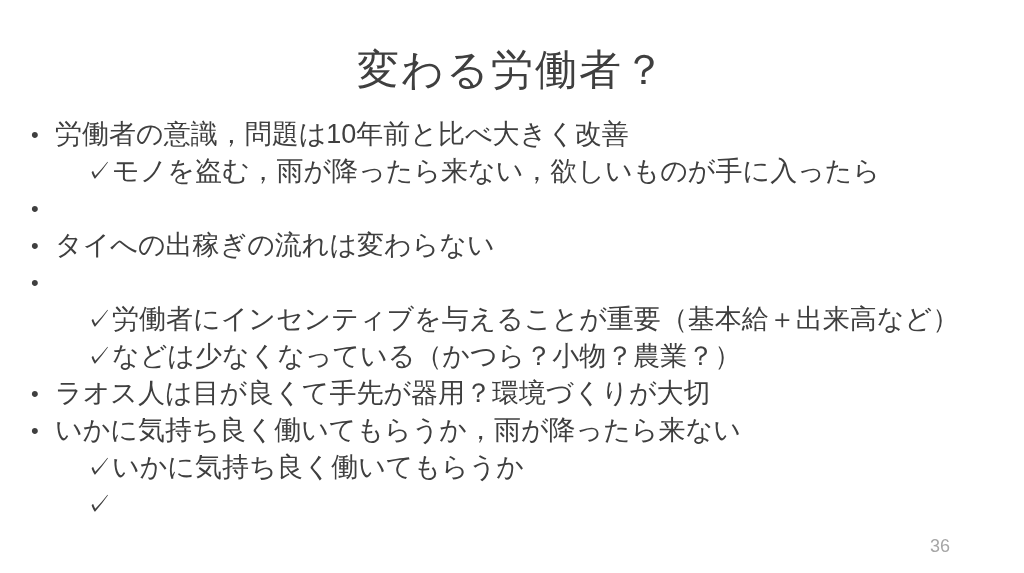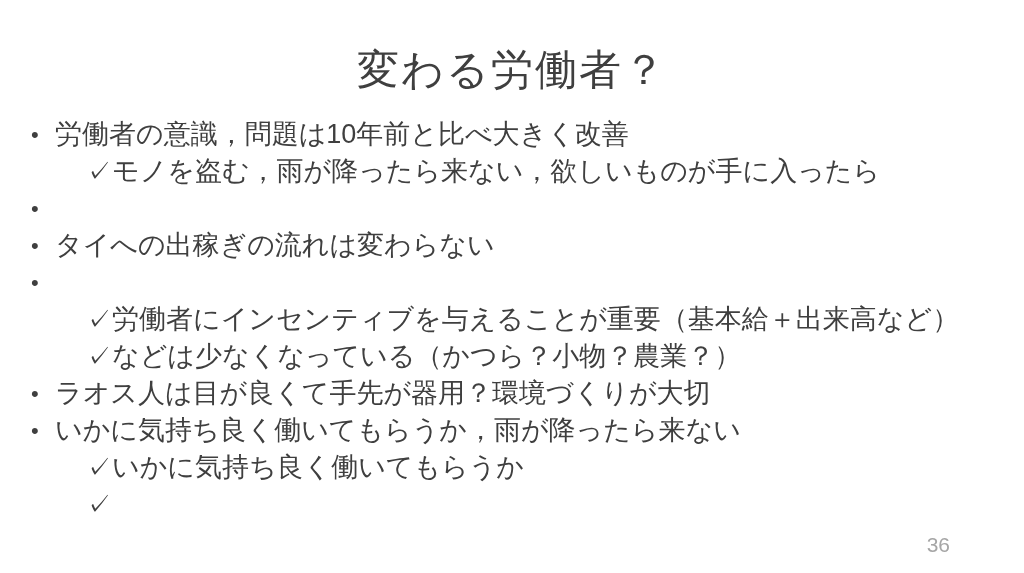--- a/index.html
+++ b/index.html
@@ -61,21 +61,21 @@
     font-size: 25px;
     font-weight: 500;
   }
   .bullet-text {
     flex: 0 0 auto;
   }
   .page-number {
     position: absolute;
     right: 74px;
     bottom: 16px;
-    font-size: 21px;
+    font-size: 18px;
     color: #a6a6a6;
   }
 </style>
 </head>
 <body>
 
 <div class="slide">
   <h1 class="slide-title">変わる労働者？</h1>
 
   <div class="bullet-list">

